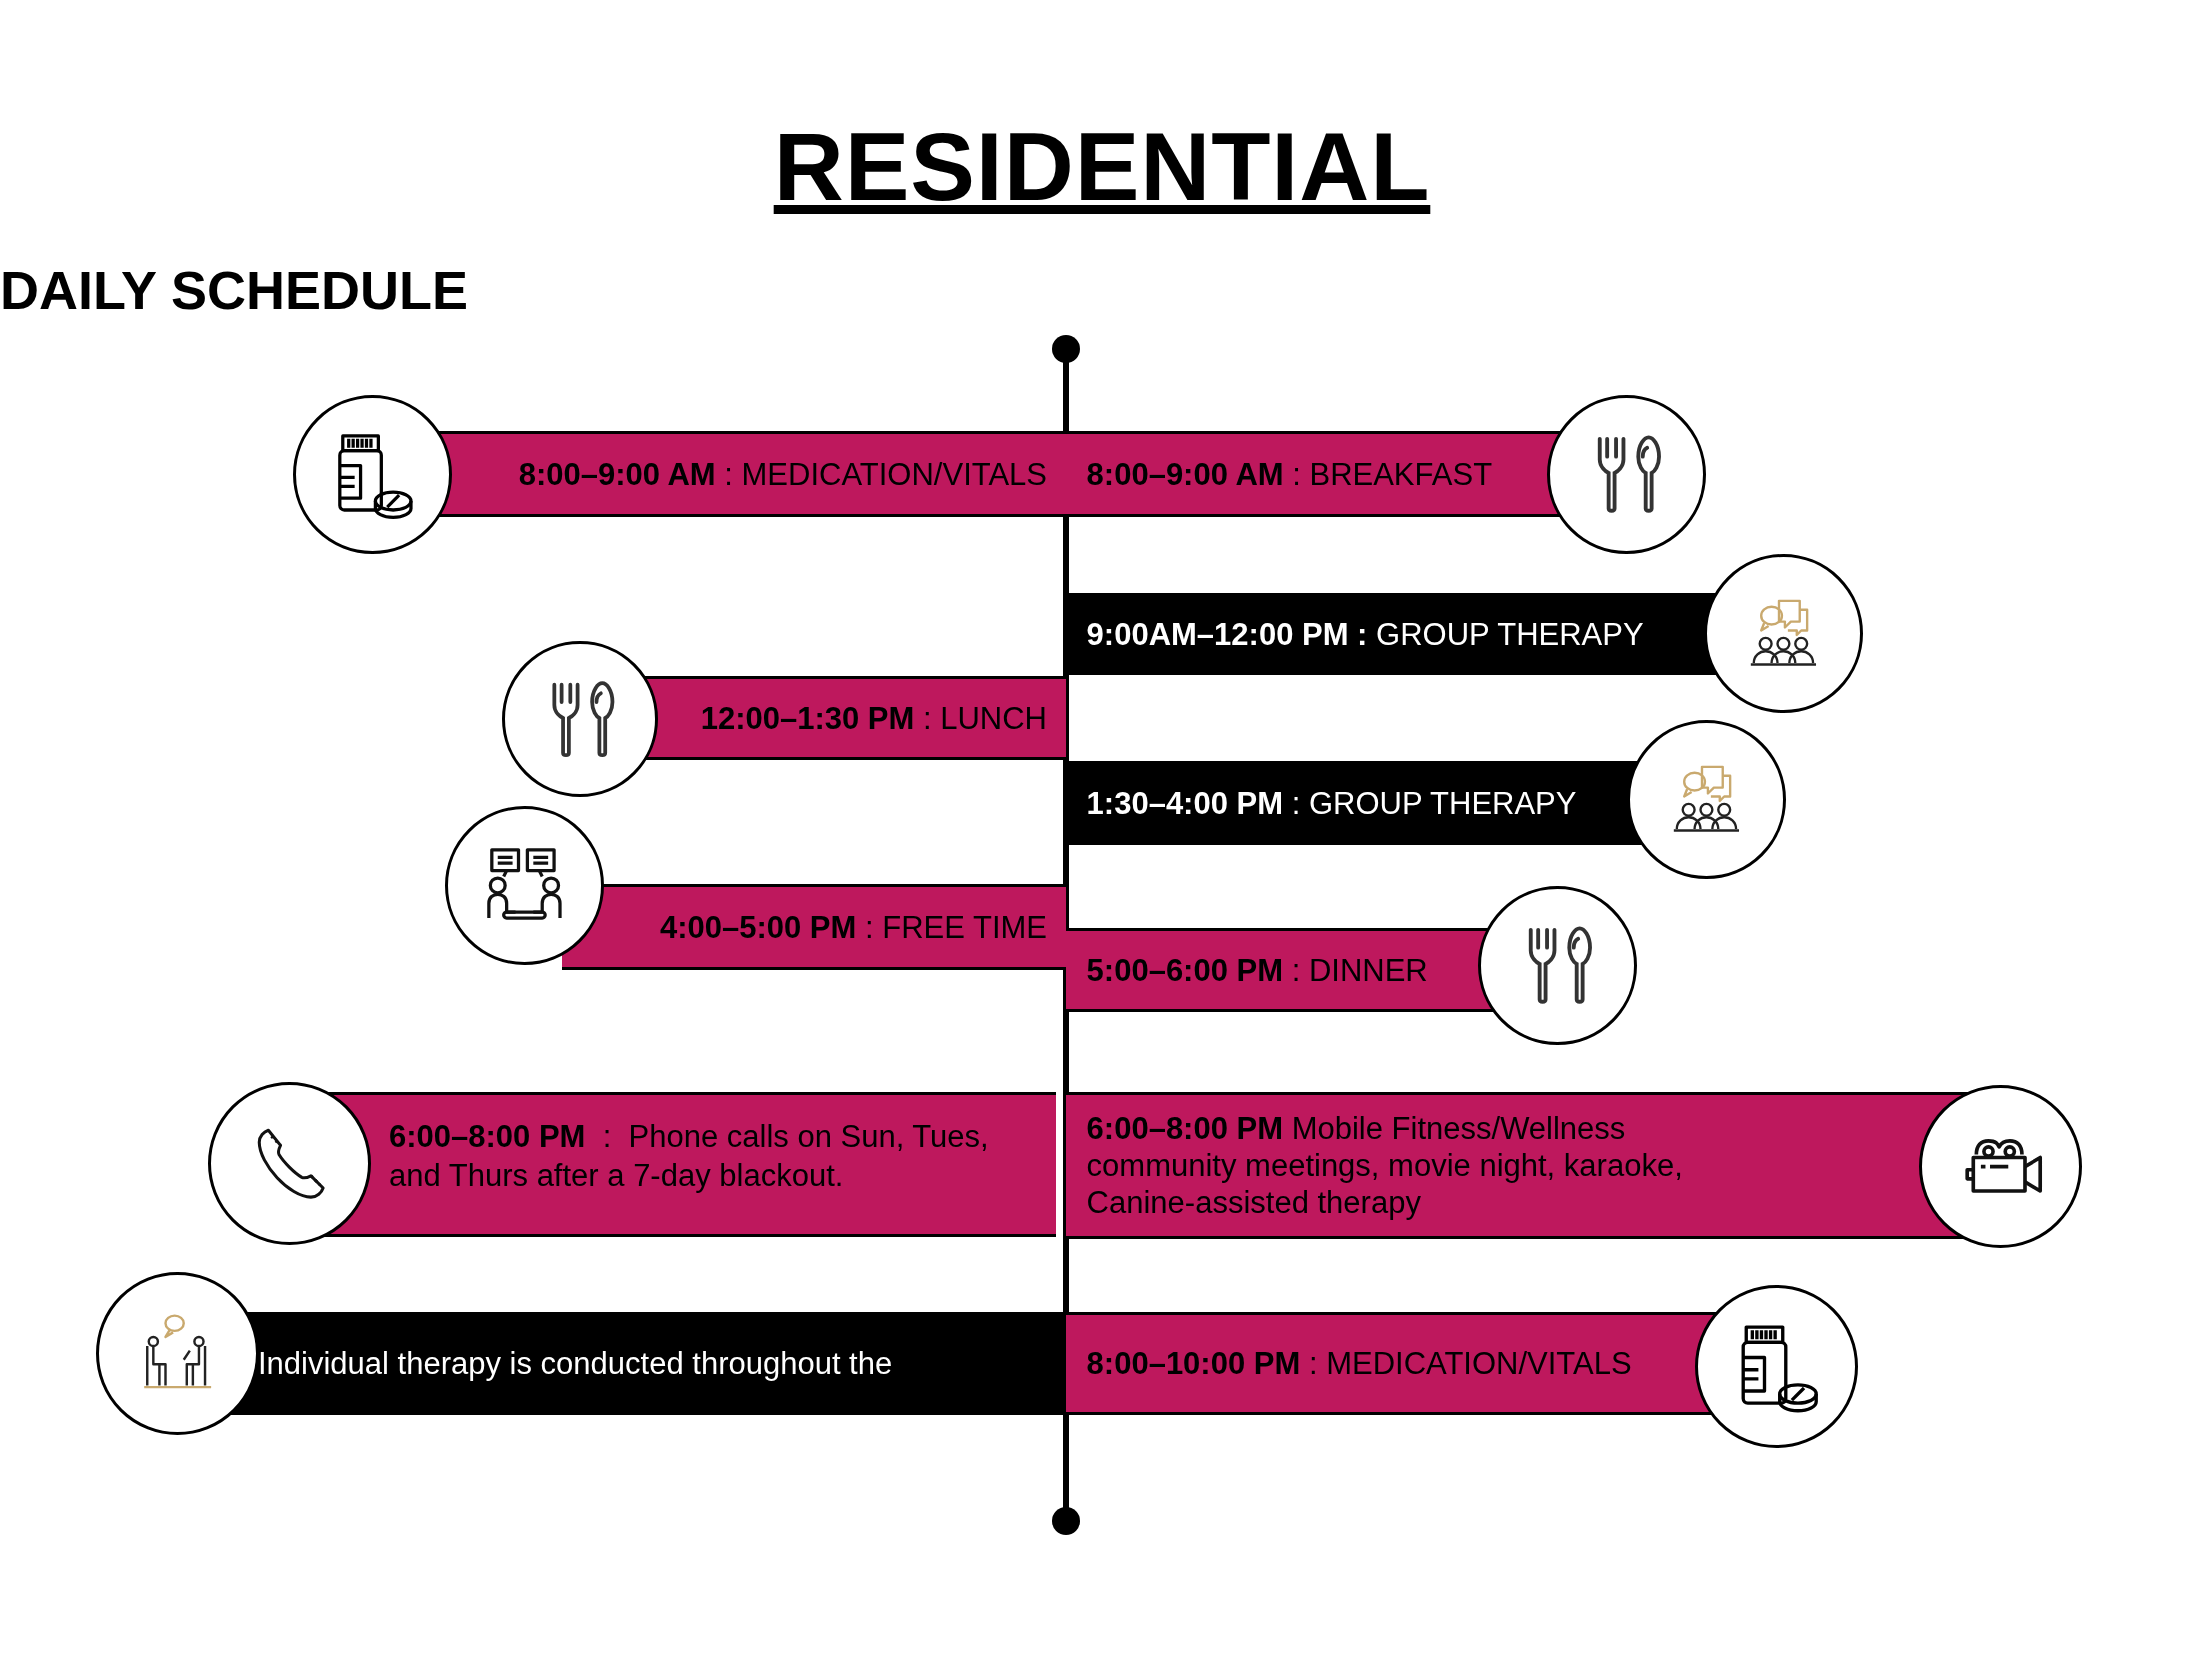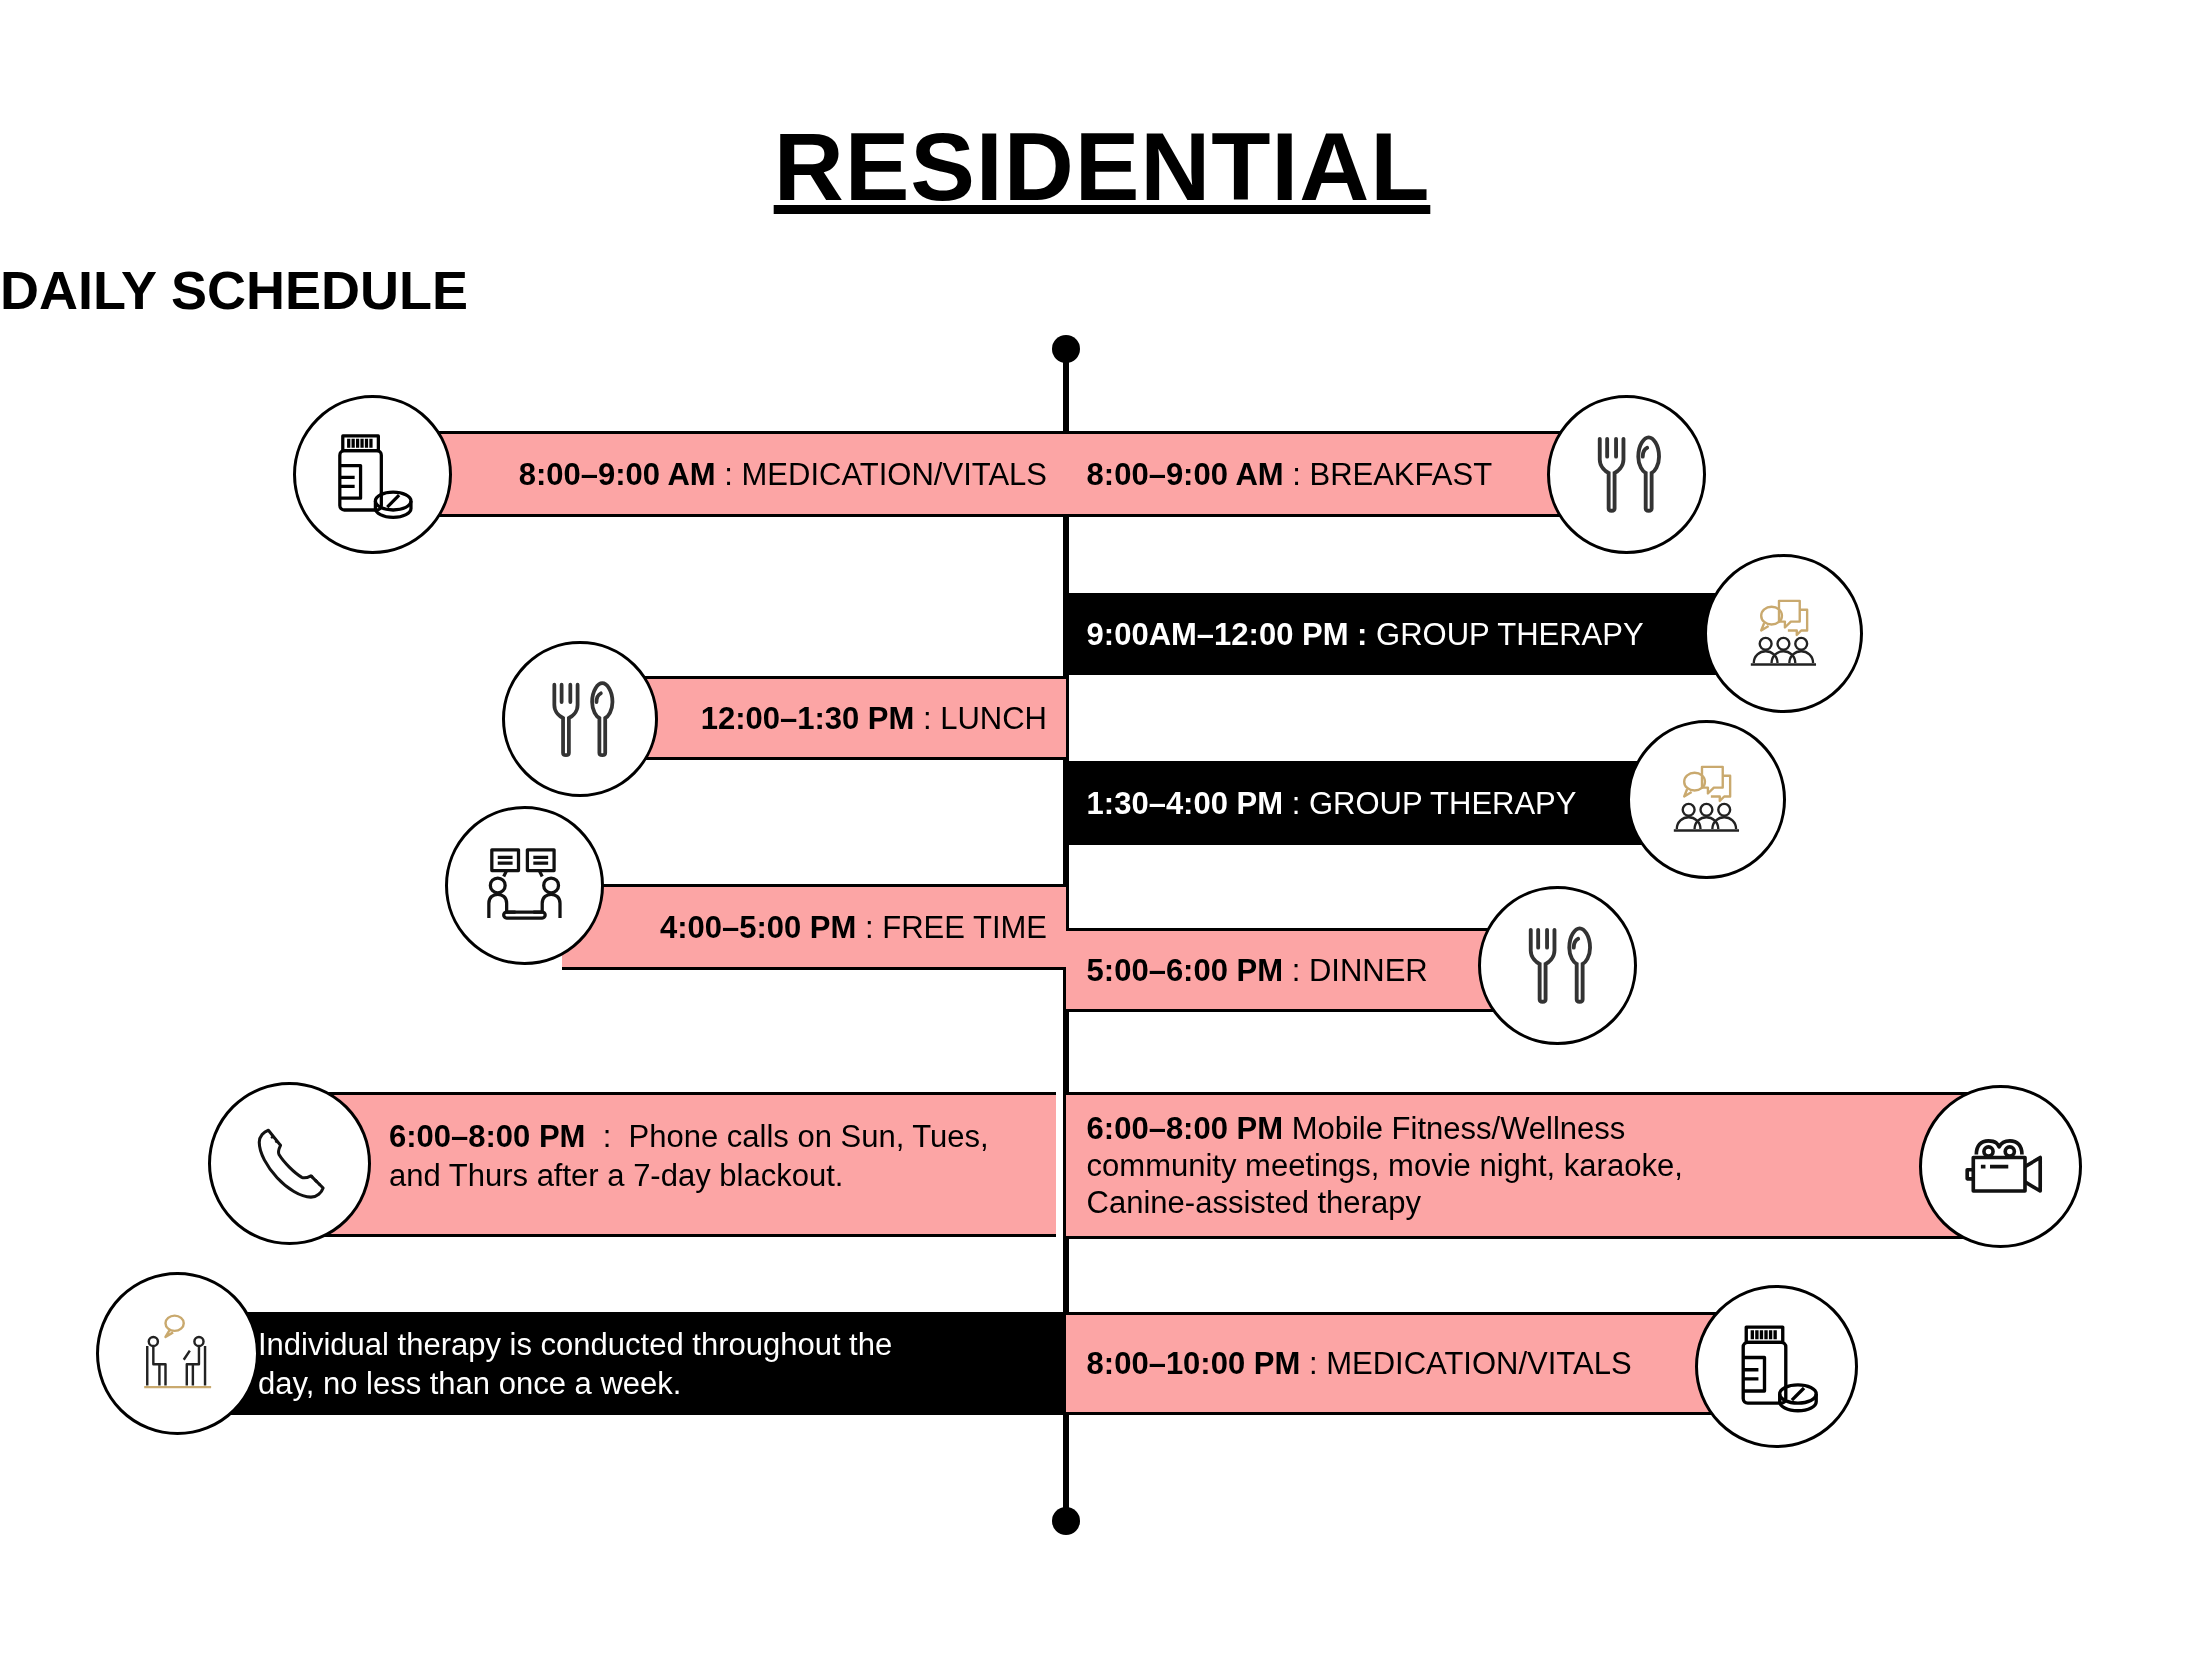--- a/index.html
+++ b/index.html
@@ -5,21 +5,21 @@
   html, body { margin: 0; padding: 0; background: #ffffff; }
   body { width: 2204px; height: 1657px; position: relative; overflow: hidden;
          font-family: "Liberation Sans", "DejaVu Sans", sans-serif; color: #000; }
   .title { position: absolute; left: 0; width: 2204px; text-align: center; top: 111px;
            font-size: 97px; font-weight: 700; letter-spacing: 0.9px; line-height: 112px; margin: 0; text-decoration: underline; }
   .subtitle { position: absolute; left: 0; width: 2204px; text-align: left; top: 259px;
               font-size: 54px; font-weight: 700; line-height: 62px; margin: 0; }
   .timeline-line { position: absolute; left: 1063px; top: 349px; width: 5.6px; height: 1172px; background: #000; }
   .timeline-dot { position: absolute; width: 28px; height: 28px; border-radius: 50%; background: #000; left: 1052px; }
   .band { position: absolute; box-sizing: border-box; border-top: 3.7px solid #000; border-bottom: 3.7px solid #000;
-          display: flex; align-items: center; font-size: 31px; line-height: 37px; background: #fca5a5; }
+          display: flex; align-items: center; font-size: 31px; line-height: 37px; background: #be185d; }
   .band.dark { background: #000; color: #fff; border-color: #000; }
   .band.left { justify-content: flex-end; padding-right: 19px; }
   .band.right { justify-content: flex-start; padding-left: 20.6px; }
   .band .time { font-weight: 700; white-space: pre; }
   .band .label { white-space: pre; }
   .band .multi { display: block; }
   .icon-circle { position: absolute; box-sizing: border-box; border: 3.7px solid #000; border-radius: 50%;
                  background: #fff; display: flex; align-items: center; justify-content: center; }
   .icon-circle svg { width: 62%; height: 62%; }
 </style>
@@ -169,21 +169,20 @@
       <circle cx="24" cy="22" r="3"></circle>
       <circle cx="38" cy="22" r="3"></circle>
     <rect x="14" y="26" width="34" height="22"></rect>
       <path d="M48 32l10-6v22l-10-6M14 34h-4v6h4M19 32h3M25 32h12"></path>
   </svg>
 </div>
 
 <div class="band left dark" style="left:215px; width:851px; top:1312px; height:103px; padding-right:15px;">
   <div style="width:793px; font-size:31px; line-height:39px; color:#fff;">
     <div class="multi label">Individual therapy is conducted throughout the</div>
-    <div class="multi label">day, no less than once a week.</div>
   </div>
 </div>
 <div class="icon-circle" style="left:96px; top:1272px; width:163px; height:163px;">
   <svg viewBox="0 0 64 64" fill="none" stroke-width="1.6" stroke-linejoin="round">
     <g stroke="#c9a96e">
         <ellipse cx="30" cy="12" rx="6" ry="5"></ellipse>
         <path d="M27 16l-3 5 5-3"></path>
         <path d="M10 54h44"></path>
       </g>
     <g stroke="#222">

